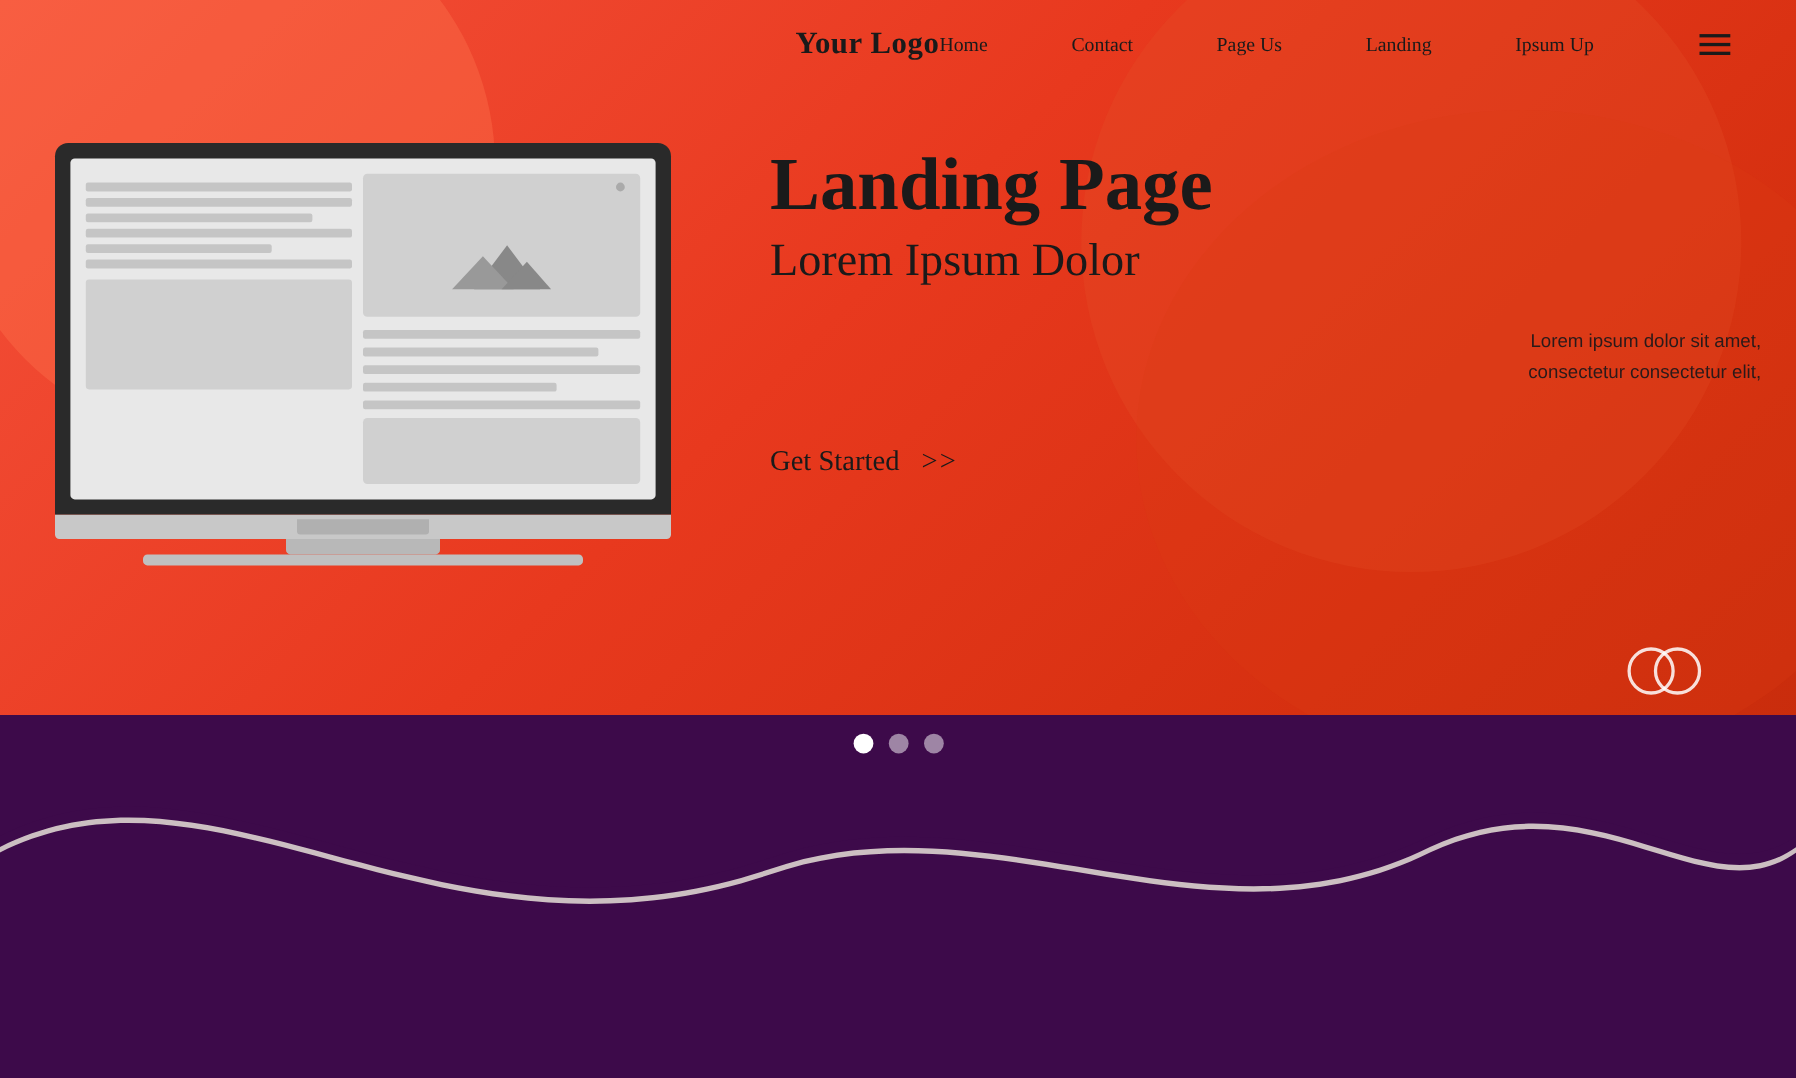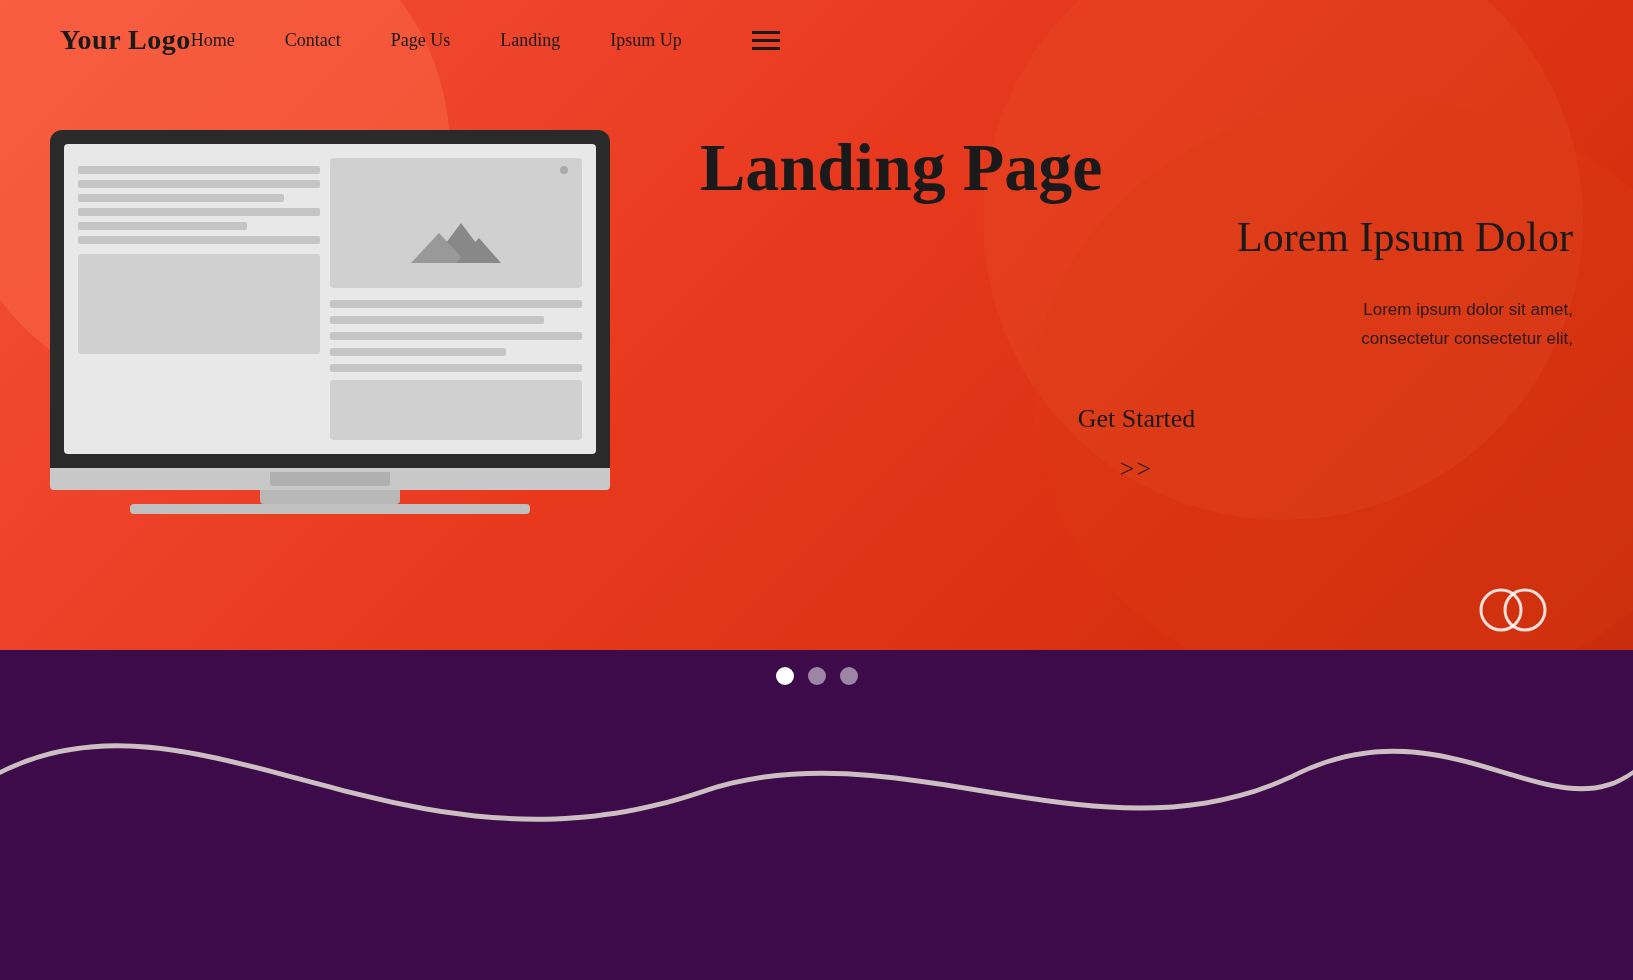--- a/index.html
+++ b/index.html
@@ -84,36 +84,36 @@
 
     
     .navbar {
       position: absolute;
       top: 0;
       left: 0;
       right: 0;
       height: 80px;
       display: flex;
       align-items: center;
-      justify-content: flex-start;
+      justify-content: flex-end;
       padding: 0 60px;
       z-index: 10;
     }
 
     .nav-logo {
       font-size: 28px;
       font-weight: bold;
       color: #1a1a1a;
       letter-spacing: 0.5px;
     }
 
     .nav-links {
       display: flex;
       align-items: center;
-      gap: 50px;
+      gap: 76px;
     }
 
     .nav-link {
       font-size: 18px;
       color: #1a1a1a;
       text-decoration: none;
       cursor: pointer;
     }
 
     .nav-hamburger {
@@ -257,54 +257,52 @@
       background: #c0c0c0;
       height: 10px;
       width: 400px;
       margin: 0 auto;
       border-radius: 4px;
     }
 
     
     .hero-section {
       flex: 1;
-      padding: 50px 60px 0 80px;
+      padding: 50px 32px 0 80px;
     }
 
     .hero-title {
       font-size: 68px;
       font-weight: bold;
       color: #1a1a1a;
       line-height: 1.1;
       margin-bottom: 8px;
     }
 
     .hero-subtitle {
       font-size: 42px;
       font-weight: normal;
       color: #1a1a1a;
       margin-bottom: 35px;
-      text-align: right;
     }
 
     .hero-body {
       font-size: 17px;
       color: #2a1a1a;
       line-height: 1.7;
       margin-bottom: 50px;
       font-family: Arial, sans-serif;
       text-align: right;
     }
 
     .hero-cta {
       display: flex;
       align-items: center;
       gap: 20px;
       cursor: pointer;
-      flex-direction: column;
     }
 
     .cta-text {
       font-size: 26px;
       color: #1a1a1a;
       font-family: Georgia, serif;
     }
 
     .cta-arrows {
       font-size: 26px;

